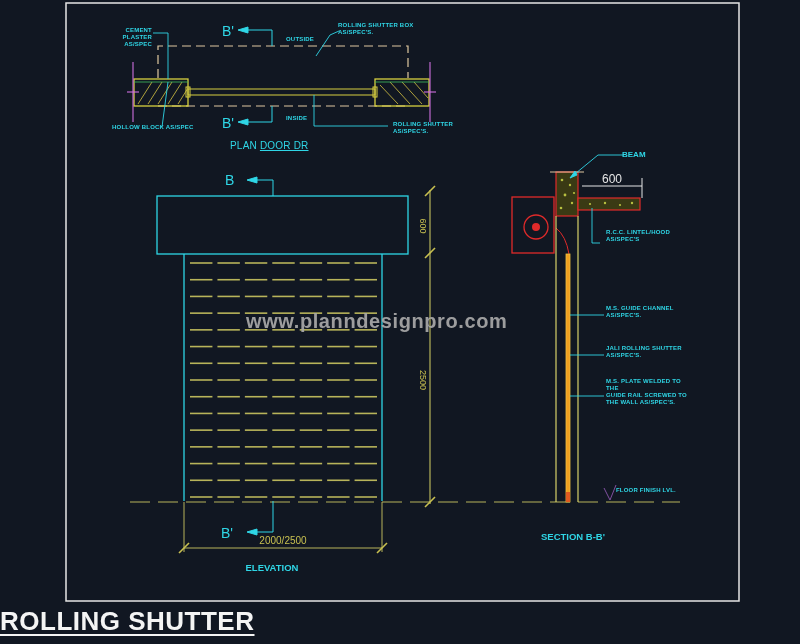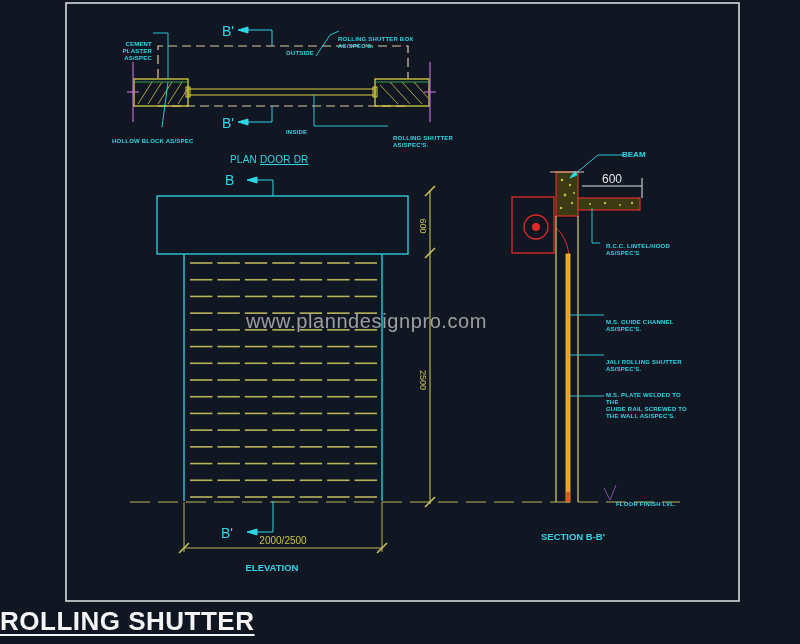--- a/index.html
+++ b/index.html
@@ -1,22 +1,22 @@
 <!DOCTYPE html>
 <html><head>
 <meta charset="utf-8">
 <style>
   html, body { margin:0; padding:0; background:#111722; }
   body { width:800px; height:644px; position:relative; overflow:hidden; font-family:"Liberation Sans", sans-serif; }
   #sheet { position:absolute; left:0; top:0; width:800px; height:644px; }
   svg text { font-family:"Liberation Sans", sans-serif; }
-  .lbl { position:absolute; color:#2fd6e6; font-weight:bold; font-size:6px; line-height:7px; white-space:pre-line; letter-spacing:0.2px;margin-top:14px; }
+  .lbl { position:absolute; color:#2fd6e6; font-weight:bold; font-size:6px; line-height:7px; white-space:pre-line; letter-spacing:0.2px; }
   .title { position:absolute; left:0; width:800px; top:606px; text-align:left; }
   .title span { color:#f4f4f4; font-weight:bold; font-size:26px; text-decoration:underline; text-underline-offset:4px; letter-spacing:0.5px; }
-  .wm { position:absolute; left:246px; top:310px; color:#a9a9a9; font-weight:normal; font-size:20px; letter-spacing:0.6px; opacity:0.92; }
+  .wm { position:absolute; left:246px; top:310px; color:#a9a9a9; font-weight:bold; font-size:20px; letter-spacing:0.6px; opacity:0.92; }
 </style>
 </head>
 <body>
 
 <div id="sheet">
 <svg width="800" height="644" viewBox="0 0 800 644">
 
   <rect x="66" y="3" width="673" height="598" fill="none" stroke="#e6e6e6" stroke-width="1.5"></rect>
 
   <g>

